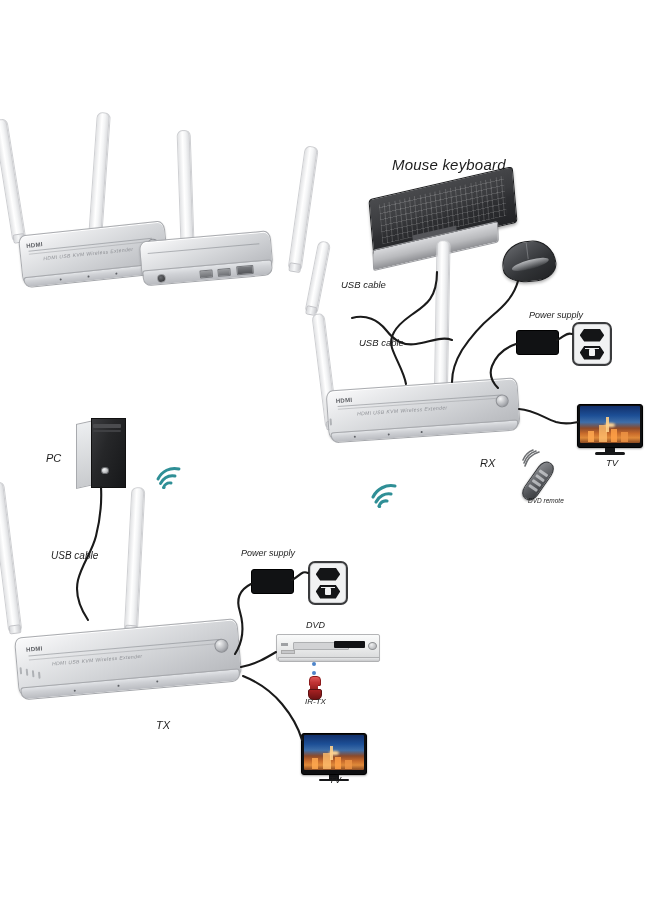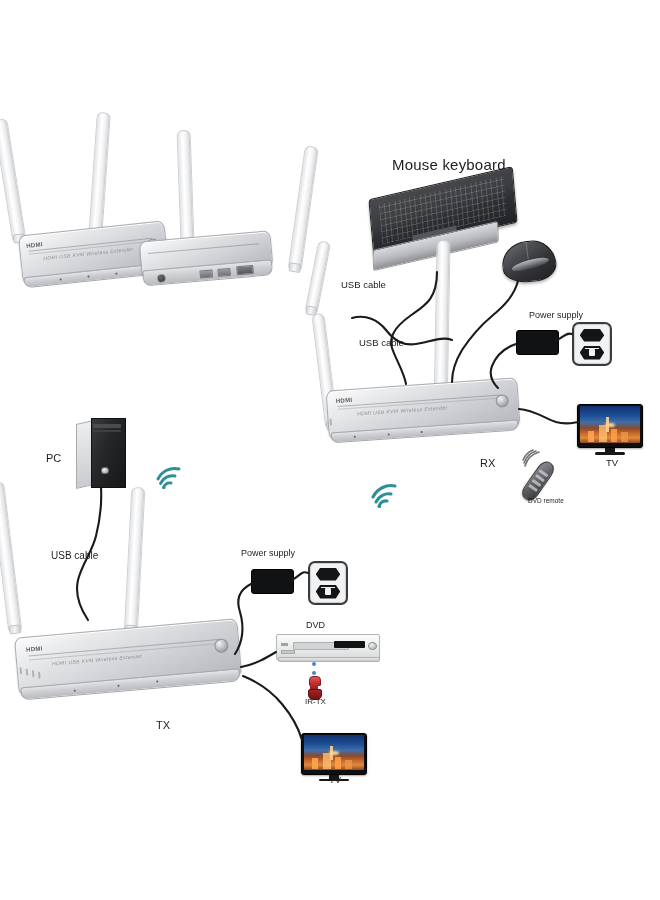--- a/index.html
+++ b/index.html
@@ -1,20 +1,20 @@
 <!DOCTYPE html>
 <html><head>
 <meta charset="utf-8">
 <style>
   html,body{margin:0;padding:0;background:#ffffff;}
   body{width:660px;height:900px;position:relative;overflow:hidden;
        font-family:"Liberation Sans",sans-serif;color:#2b2b2b;}
   .stage{position:absolute;inset:0;}
   .lbl{position:absolute;white-space:nowrap;color:#1d1d1d;
-       font-family:"Liberation Sans",sans-serif;}
+       font-family:"Liberation Sans",sans-serif;font-style:italic;}
 
   
   .dev{position:absolute;}
   .dev .top{
     position:absolute;left:0;top:0;width:100%;height:100%;
     background:linear-gradient(162deg,#fbfbfc 0%,#e9eaec 22%,#d4d6d9 52%,#c2c4c8 78%,#b4b6ba 100%);
     border:1px solid #a9abaf;border-radius:7px/9px;
     box-shadow:inset 0 1px 0 #ffffff, 0 1px 2px rgba(0,0,0,.18);
   }
   .dev .front{

